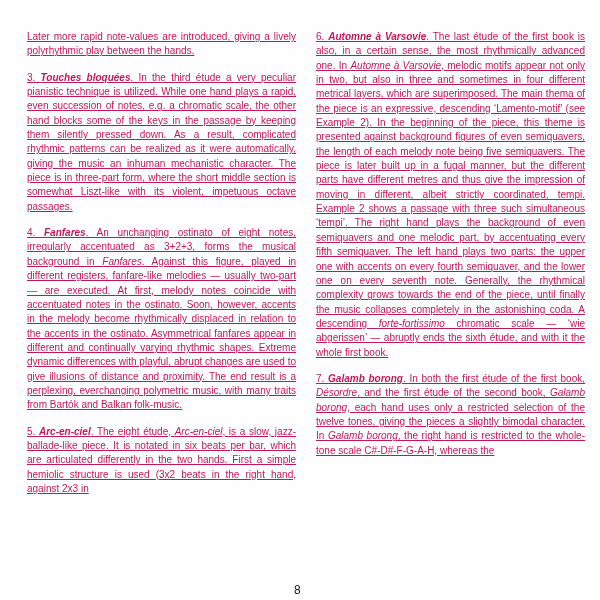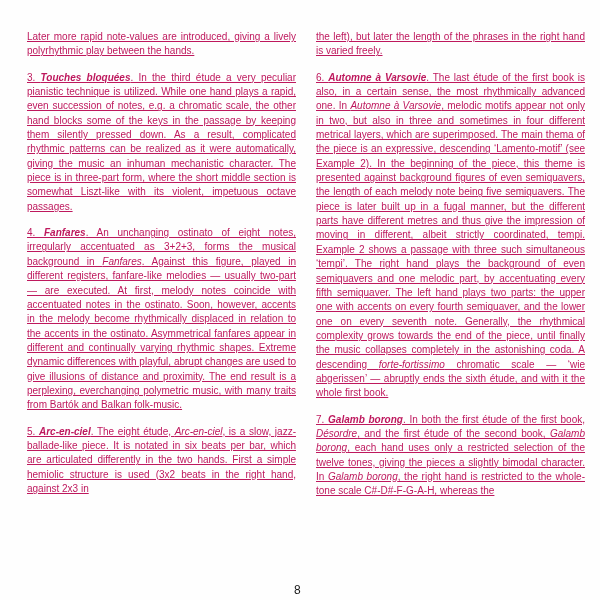--- a/index.html
+++ b/index.html
@@ -30,21 +30,20 @@
     <p><span>Later more rapid note-values are introduced, giving a lively polyrhythmic play between the hands.</span></p>
 
     <p><span>3. </span><span class="title">Touches bloquées</span><span>. In the third étude a very peculiar pianistic technique is utilized. While one hand plays a rapid, even succession of notes, e.g. a chromatic scale, the other hand blocks some of the keys in the passage by keeping them silently pressed down. As a result, complicated rhythmic patterns can be realized as it were automatically, giving the music an in­human mechanistic character. The piece is in three-part form, where the short middle section is somewhat Liszt-like with its violent, impetuous octave passages.</span></p>
 
     <p><span>4. </span><span class="title">Fanfares</span><span>. An unchanging ostinato of eight notes, irregularly accentuated as 3+2+3, forms the musical background in </span><span class="it">Fanfares</span><span>. Against this figure, played in different registers, fanfare-like melodies — usually two-part — are executed. At first, melody notes coincide with accentuated notes in the ostinato. Soon, however, accents in the melody become rhythmically displaced in relation to the accents in the ostinato. Asymmetrical fanfares appear in different and continually varying rhythmic shapes. Extreme dynamic differences with playful, abrupt changes are used to give illusions of distance and proximity. The end result is a perplexing, ever­changing polymetric music, with many traits from Bartók and Balkan folk-music.</span></p>
 
     <p><span>5. </span><span class="title">Arc-en-ciel</span><span>. The eight étude, </span><span class="it">Arc-en-ciel</span><span>, is a slow, jazz-ballade-like piece. It is notated in six beats per bar, which are articulated differently in the two hands. First a simple hemiolic structure is used (3x2 beats in the right hand, against 2x3 in</span></p>
   </div>
 
   <div class="col right">
-    <p><span>the left), but later the length of the phrases in the right hand is varied freely.</span></p>
 
     <p><span>6. </span><span class="title">Automne à Varsovie</span><span>. The last étude of the first book is also, in a certain sense, the most rhythmically advanced one. In </span><span class="it">Automne à Varso­vie</span><span>, melodic motifs appear not only in two, but also in three and sometimes in four different metrical layers, which are superimposed. The main thema of the piece is an expressive, descending ‘Lamento-motif’ (see Example 2). In the beginning of the piece, this theme is present­ed against background figures of even semi­quavers, the length of each melody note being five semiquavers. The piece is later built up in a fugal manner, but the different parts have differ­ent metres and thus give the impression of mov­ing in different, albeit strictly coordinated, tempi. Example 2 shows a passage with three such simultaneous ‘tempi’. The right hand plays the background of even semiquavers and one melodic part, by accentuating every fifth semi­quaver. The left hand plays two parts: the upper one with accents on every fourth semiquaver, and the lower one on every seventh note. Gen­erally, the rhythmical complexity grows towards the end of the piece, until finally the music collapses completely in the astonishing coda. A descending </span><span class="it">forte-fortissimo</span><span> chromatic scale — ‘wie abgerissen’ — abruptly ends the sixth étude, and with it the whole first book.</span></p>
 
     <p><span>7. </span><span class="title">Galamb borong</span><span>. In both the first étude of the first book, </span><span class="it">Désordre</span><span>, and the first étude of the second book, </span><span class="it">Galamb borong</span><span>, each hand uses only a restricted selection of the twelve tones, giving the pieces a slightly bimodal character. In </span><span class="it">Galamb borong</span><span>, the right hand is restricted to the whole-tone scale C#-D#-F-G-A-H, whereas the</span></p>
   </div>
 
   <div class="page-number">8</div>
 </div>
 
 </body></html>

